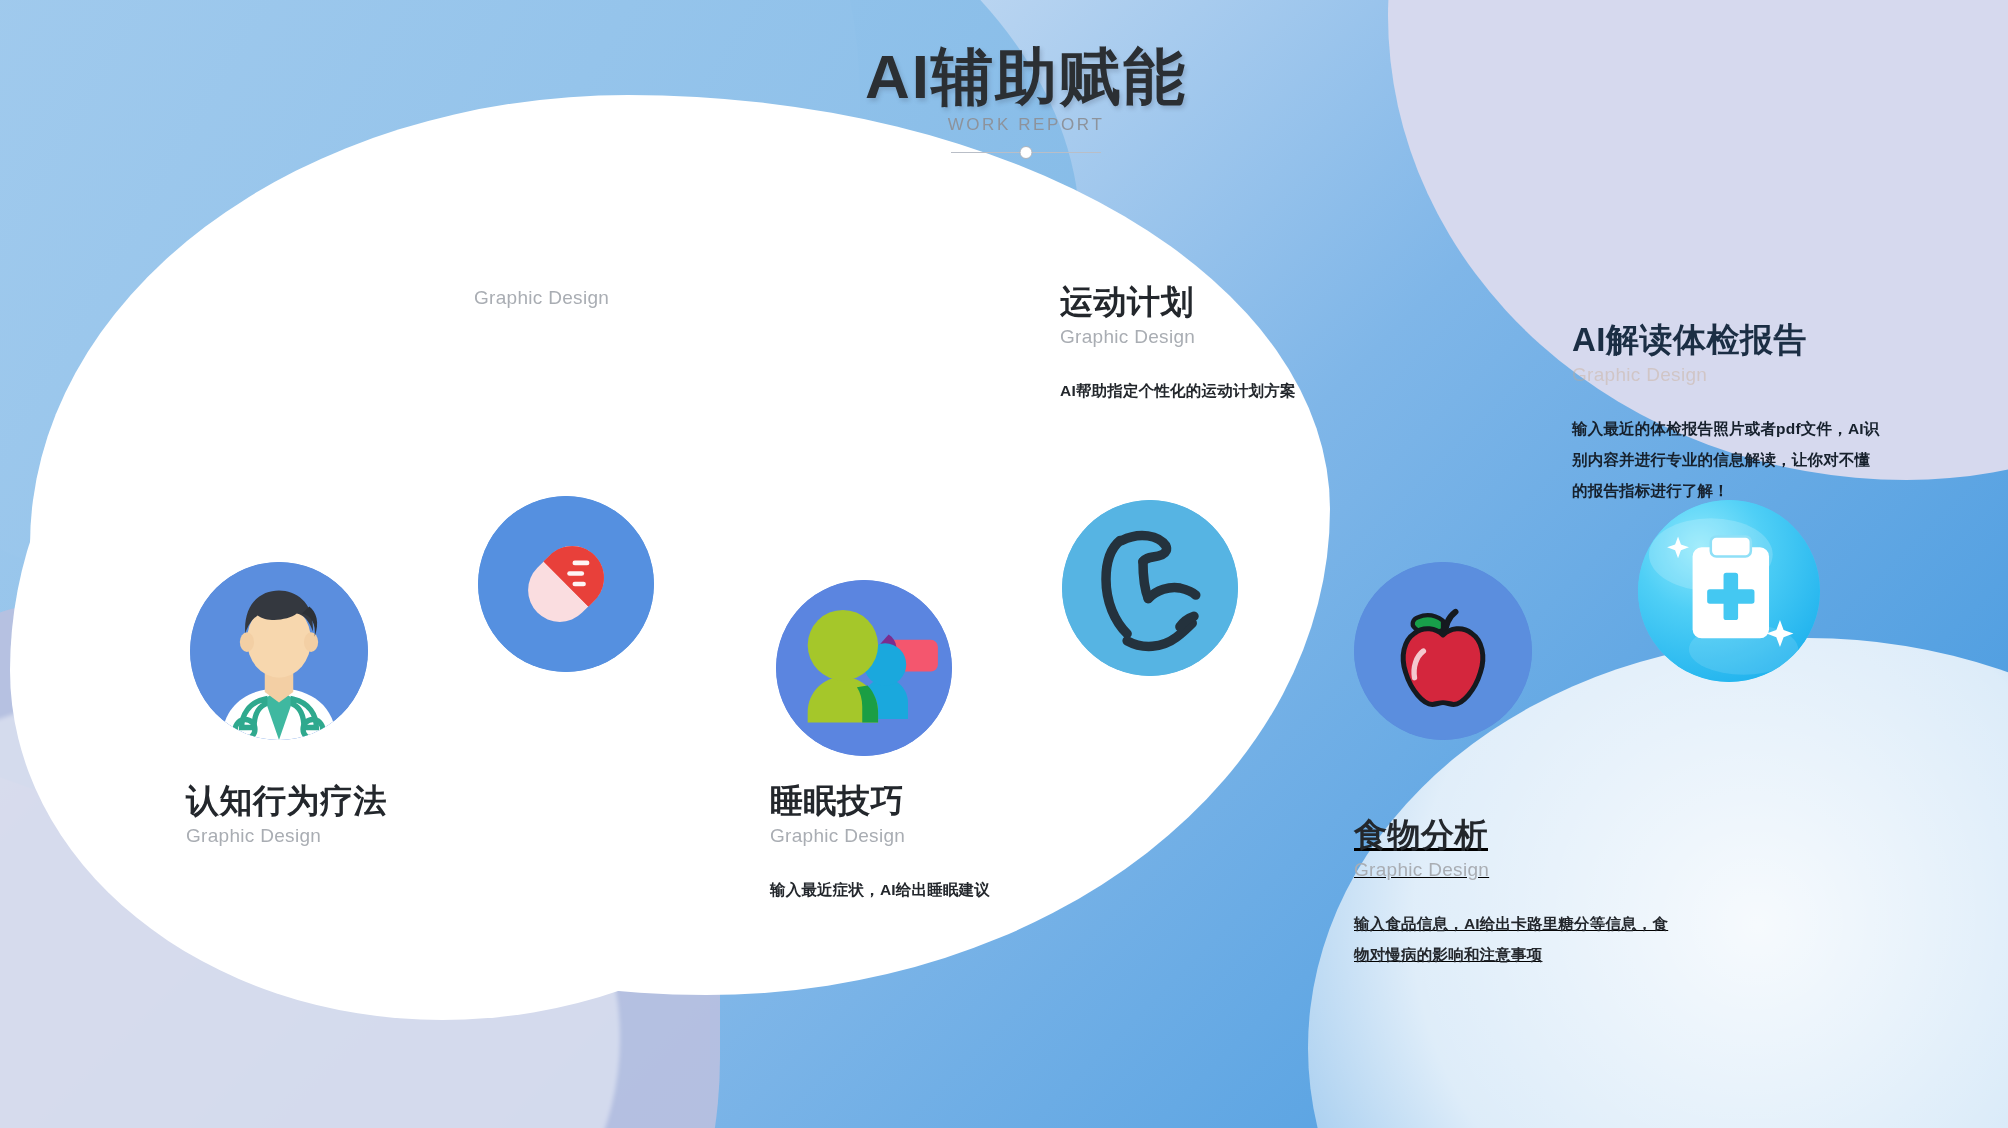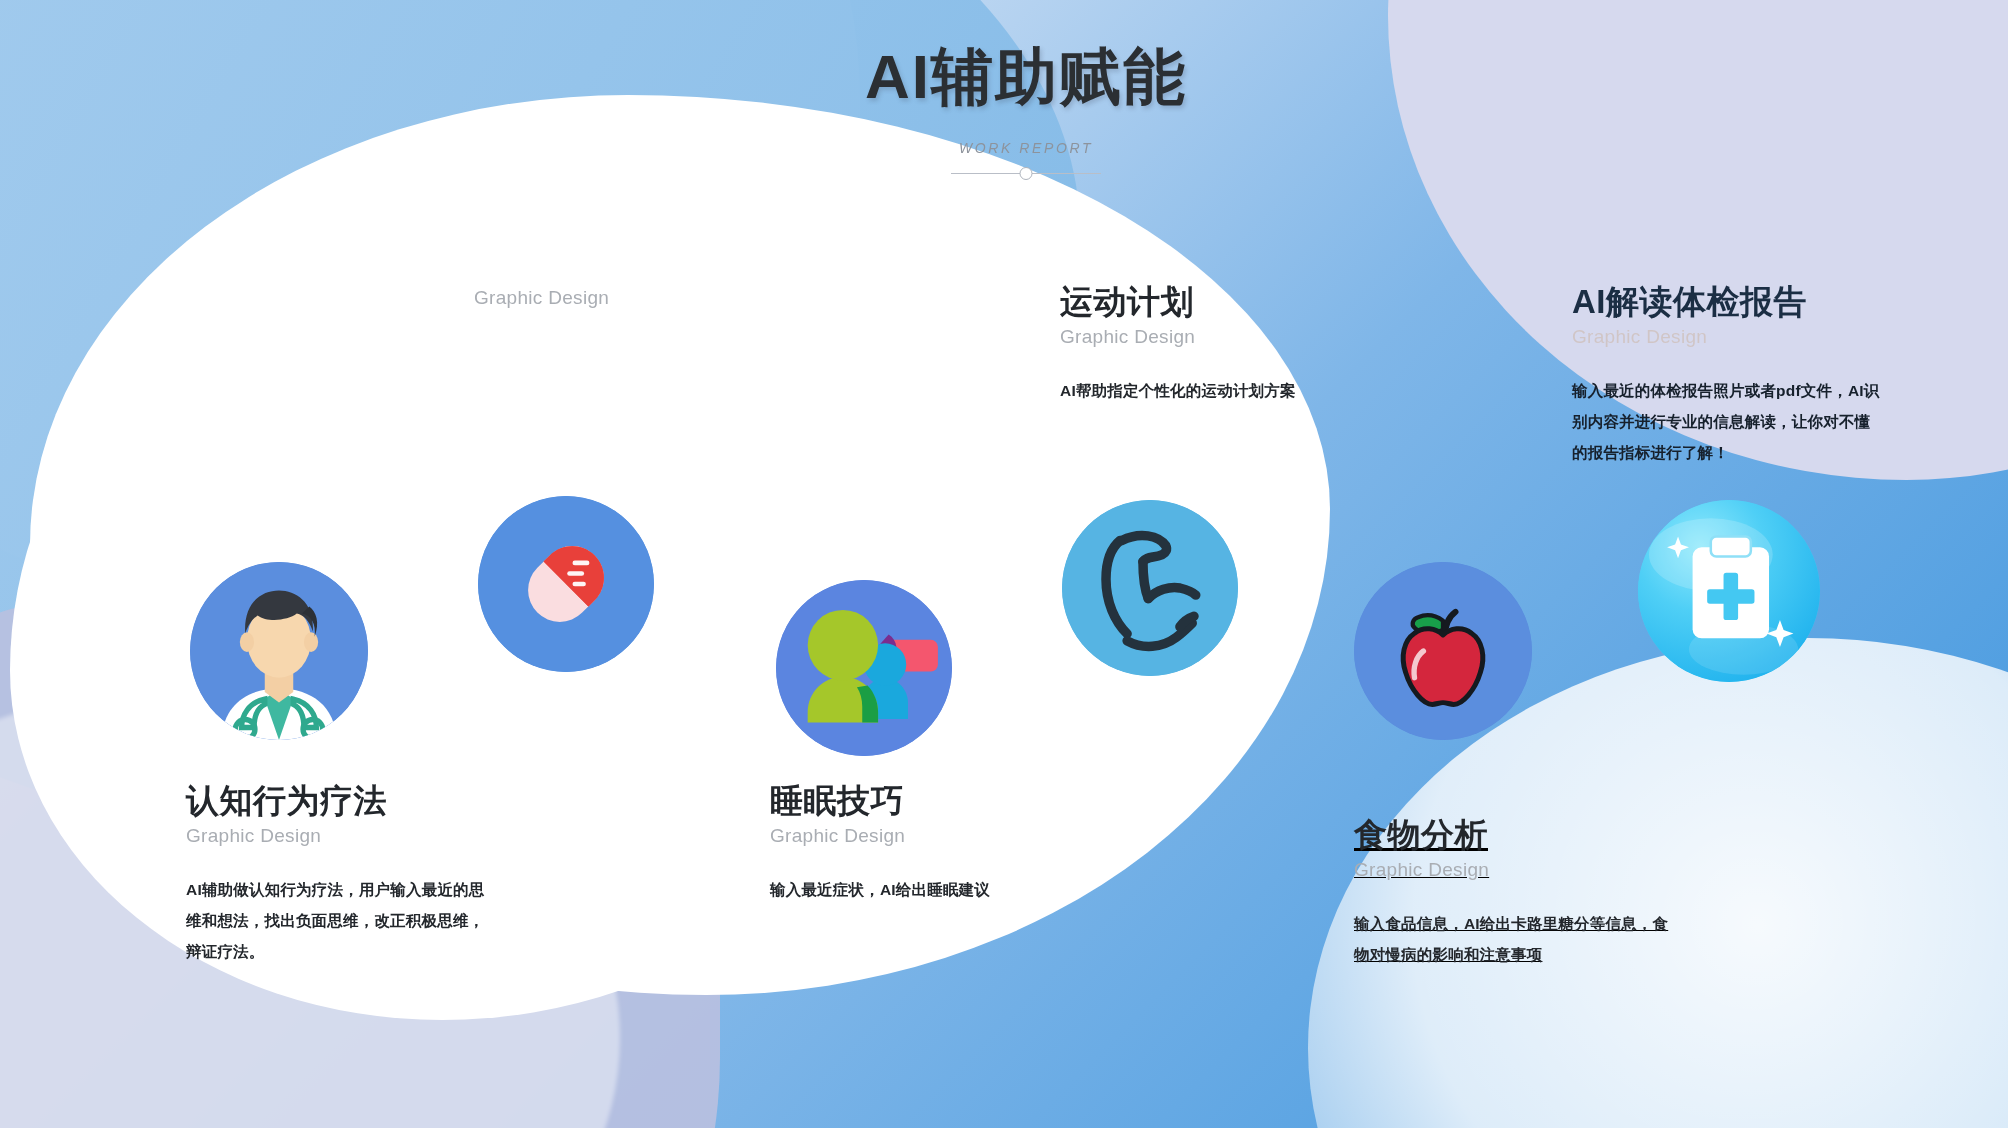--- a/index.html
+++ b/index.html
@@ -90,26 +90,25 @@
   .slide-title {
     font-size: 62px;
     font-weight: bold;
     color: #2b2f33;
     letter-spacing: 2px;
     line-height: 1.08;
     margin: 0;
     text-shadow: 2px 3px 4px rgba(60,70,90,.22);
   }
   .slide-subtitle {
-    margin-top: 29px;
-    font-size: 14px;
+    margin-top: 4px;
+    font-size: 17px;
     letter-spacing: 2.6px;
     color: #8d939c;
     font-weight: normal;
-    font-style: italic;
   }
   .divider {
     margin: 11px auto 0;
     width: 150px;
     height: 14px;
     position: relative;
   }
   .divider-line {
     position: absolute; top: 6px; left: 0;
     width: 100%; height: 1px;
@@ -142,21 +141,21 @@
     letter-spacing: .3px;
   }
   .block-desc {
     margin-top: 27px;
     font-size: 15.5px;
     font-weight: bold;
     color: #23272c;
     line-height: 2.0;
     letter-spacing: .2px;
   }
-  .block.on-blue .block-title { color: #1b2e44; }
+  .block.on-blue .block-title { color: #1b2e44; margin-top: 38px; }
   .block.on-blue .block-sub   { color: #c8a98c; opacity: .40; }
   .block.on-blue .block-desc  { color: #16202c; }
 
   
   .b-medicine  { left: 474px; top: 283px; }
   .b-exercise  { left: 1060px; top: 283px; }
   .b-report    { left: 1572px; top: 283px; }
   .b-cbt       { left: 186px; top: 782px; }
   .b-sleep     { left: 770px; top: 782px; }
   .b-food      { left: 1354px; top: 816px; text-decoration: underline; }
@@ -214,21 +213,20 @@
 
   <div class="block b-report on-blue">
     <div class="block-title">AI解读体检报告</div>
     <div class="block-sub">Graphic Design</div>
     <div class="block-desc" style="width:310px;">输入最近的体检报告照片或者pdf文件，AI识别内容并进行专业的信息解读，让你对不懂的报告指标进行了解！</div>
   </div>
 
   <div class="block b-cbt">
     <div class="block-title">认知行为疗法</div>
     <div class="block-sub">Graphic Design</div>
-    <div class="block-desc" style="width:312px;">AI辅助做认知行为疗法，用户输入最近的思维和想法，找出负面思维，改正积极思维，辩证疗法。</div>
   </div>
 
   <div class="block b-sleep">
     <div class="block-title">睡眠技巧</div>
     <div class="block-sub">Graphic Design</div>
     <div class="block-desc" style="width:320px;">输入最近症状，AI给出睡眠建议</div>
   </div>
 
   <div class="block b-food">
     <div class="block-title">食物分析</div>

